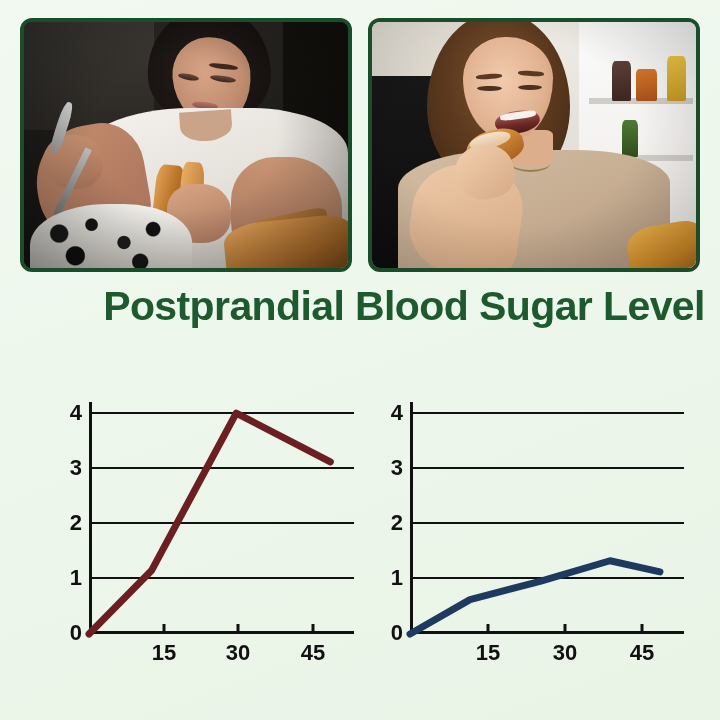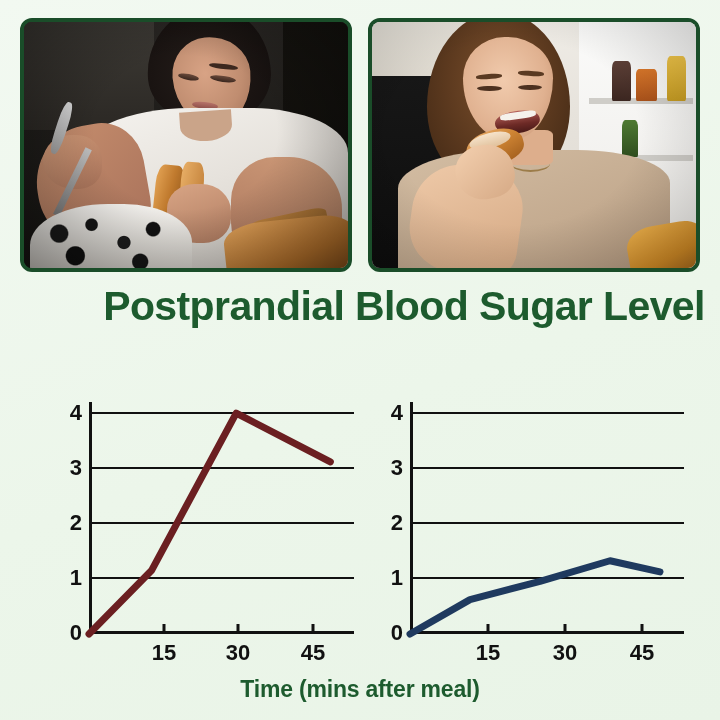--- a/index.html
+++ b/index.html
@@ -582,15 +582,14 @@
         <span class="xtick-label" style="left:232px">45</span>
 
         <svg class="series-svg" viewBox="0 0 260 222" preserveAspectRatio="none">
           <polyline id="poly-after" fill="none" stroke="#1f3a5f" stroke-width="7" stroke-linecap="round" stroke-linejoin="round" points="0.00,222.00 60.00,187.59 130.00,169.28 200.00,148.74 250.00,159.84"></polyline>
         </svg>
       </div>
     </div>
 
   </div>
 
-  <div class="xlabel">Time (mins after meal)</div>
 
 </div>
 
 </body></html>

